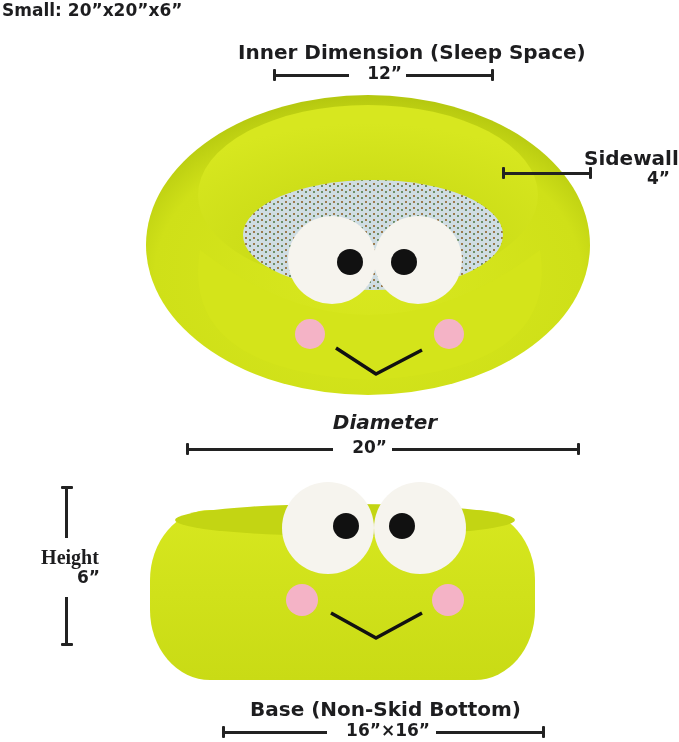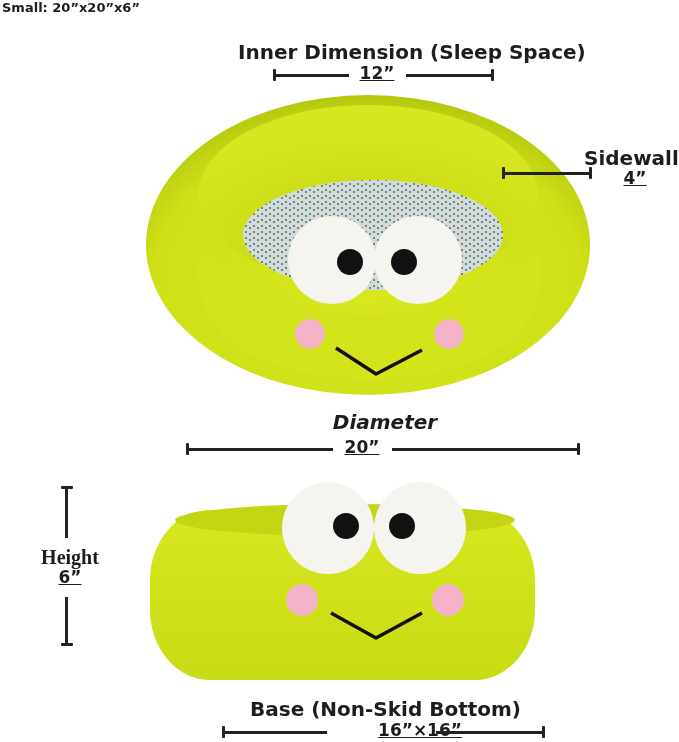--- a/index.html
+++ b/index.html
@@ -1,22 +1,22 @@
 <!DOCTYPE html>
 <html><head>
   <meta charset="utf-8">
   <style>
     html, body { margin: 0; padding: 0; background: #ffffff; }
     body { width: 679px; height: 742px; position: relative; overflow: hidden;
            font-family: "DejaVu Sans", "Liberation Sans", sans-serif; color: #1d1d1f; }
     .abs { position: absolute; }
     .label { font-weight: bold; white-space: nowrap; }
-    .size-label { left: 2px; top: 0px; font-size: 13px; }
+    .size-label { left: 2px; top: 0px; font-size: 17px; }
     .dim-title { font-size: 20px; text-align: center; }
-    .dim-value { font-size: 17px; text-align: center; font-weight: bold; text-decoration: underline; }
+    .dim-value { font-size: 17px; text-align: right; font-weight: bold; }
     .line { position: absolute; background: #222; }
     .cap-v { position: absolute; width: 3px; height: 12px; background: #222; border-radius: 1px; }
     .cap-h { position: absolute; width: 12px; height: 3px; background: #222; border-radius: 1px; }
     svg { position: absolute; }
   </style>
 </head>
 <body>
 
 <div class="abs label size-label">Small: 20”x20”x6”</div>
 
@@ -106,16 +106,16 @@
   <circle cx="162" cy="130" r="16" fill="#f4b3c6"></circle>
   <circle cx="308" cy="130" r="16" fill="#f4b3c6"></circle>
 
   <polyline points="191,143 236,168 282,143" fill="none" stroke="#111" stroke-width="3.5" stroke-linejoin="round"></polyline>
 </svg>
 
 <div class="abs label dim-title" style="left:250px; top:697px; width:264px;text-align:right;">Base (Non-Skid Bottom)</div>
 <div>
   <div class="cap-v" style="left:222px; top:726px;"></div>
   <div class="line" style="left:224px; top:731px; width:103px; height:3px;"></div>
-  <div class="abs dim-value" style="left:330px; top:720px; width:100px;margin-left:40px;">16”×16”</div>
+  <div class="abs dim-value" style="left:330px; top:720px; width:100px;">16”×16”</div>
   <div class="line" style="left:436px; top:731px; width:107px; height:3px;"></div>
   <div class="cap-v" style="left:542px; top:726px;"></div>
 </div>
 
 </body></html>

